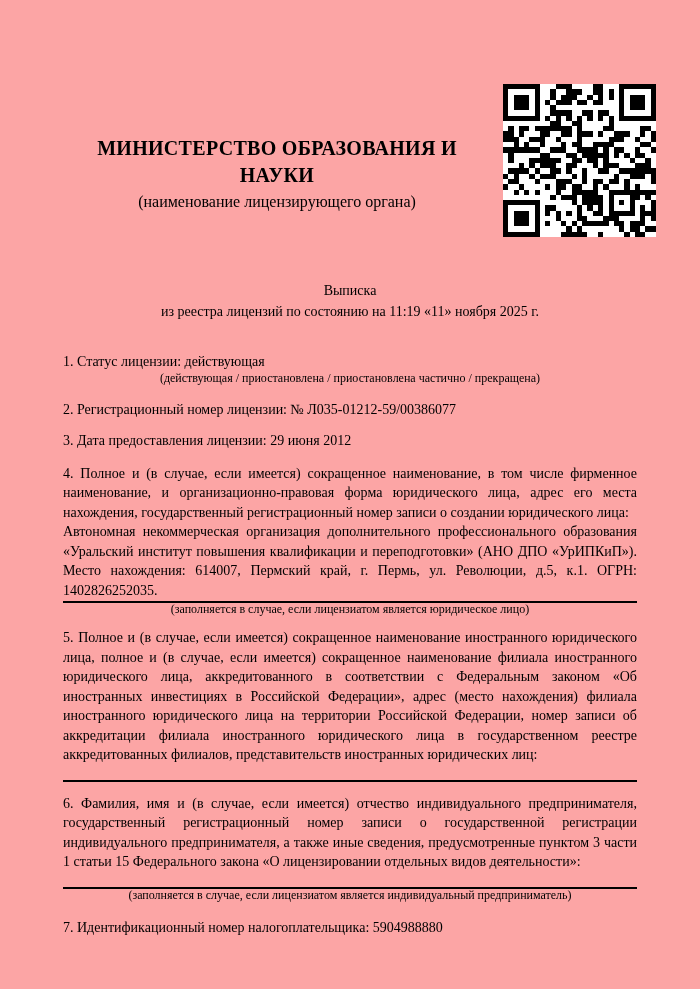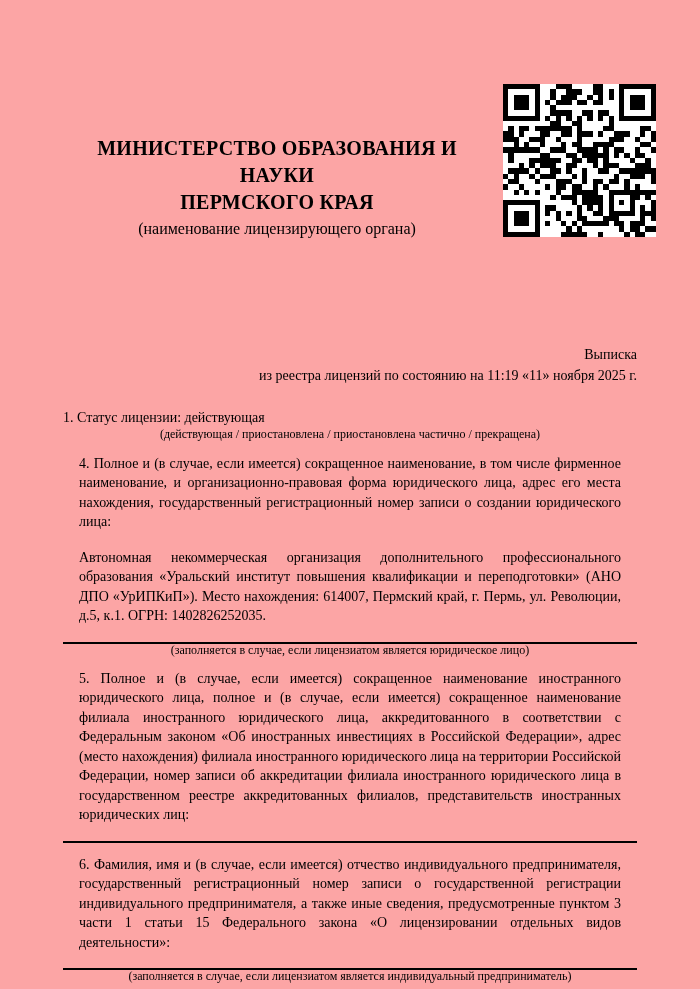--- a/index.html
+++ b/index.html
@@ -19,35 +19,35 @@
   }
   .ministry-caption{
     font-size:16px;line-height:13px;margin-top:6px;
   }
   .qr{
     position:absolute;left:503px;top:84px;width:153px;height:153px;
   }
   
   .bodycol{margin:0 63px;}
   .doc-title{
-    text-align:right;margin-top:109px;font-size:14px;line-height:21px;
+    text-align:center;margin-top:72px;font-size:14px;line-height:21px;
   }
   .para{
-    font-size:14px;line-height:19.5px;text-align:justify;margin:16px;
+    font-size:14px;line-height:19.5px;text-align:justify;margin:0;
   }
   .single{
     font-size:14px;line-height:19.5px;margin:0;
   }
   .caption{
     font-size:12px;line-height:13px;text-align:center;margin:0;
   }
   .fline{
     border:0;border-top:2px solid #000;margin:1px 0 0 0;height:0;
   }
-  .mt-item1{margin-top:22px;}
+  .mt-item1{margin-top:30px;}
   .mt-item2{margin-top:15px;}
   .mt-item3{margin-top:12px;}
   .mt-item4{margin-top:13px;}
   .mt-item5{margin-top:12px;}
   .mt-item6{margin-top:12px;}
   .mt-item7{margin-top:16px;}
   .blankline{margin-top:15px;}
 </style>
 </head>
 <body>
@@ -471,35 +471,36 @@
       <rect x="14" y="28" width="1" height="1" fill="#000000"></rect>
       <rect x="15" y="28" width="1" height="1" fill="#000000"></rect>
       <rect x="18" y="28" width="1" height="1" fill="#000000"></rect>
       <rect x="23" y="28" width="1" height="1" fill="#000000"></rect>
       <rect x="25" y="28" width="1" height="1" fill="#000000"></rect>
       <rect x="26" y="28" width="1" height="1" fill="#000000"></rect>
     </svg>
 
   <div class="ministry">
     <div class="ministry-line">МИНИСТЕРСТВО ОБРАЗОВАНИЯ И НАУКИ</div>
-    <div class="ministry-line">ПЕРМСКОГО КРАЯ</div>
     <div class="ministry-caption">(наименование лицензирующего органа)</div>
   </div>
 
   <div class="bodycol">
 
     <div class="doc-title">
       <div>Выписка</div>
       <div>из реестра лицензий по состоянию на 11:19 «11» ноября 2025 г.</div>
     </div>
 
     <p class="single mt-item1">1. Статус лицензии: действующая</p>
     <p class="caption">(действующая / приостановлена / приостановлена частично / прекращена)</p>
 
-
+    <p class="single mt-item2">2. Регистрационный номер лицензии: № Л035-01212-59/00386077</p>
+
+    <p class="single mt-item3">3. Дата предоставления лицензии: 29 июня 2012</p>
 
     <p class="para mt-item4">4. Полное и (в случае, если имеется) сокращенное наименование, в том числе фирменное наименование, и организационно-правовая форма юридического лица, адрес его места нахождения, государственный регистрационный номер записи о создании юридического лица:</p>
     <p class="para">Автономная некоммерческая организация дополнительного профессионального образования «Уральский институт повышения квалификации и переподготовки» (АНО ДПО «УрИПКиП»). Место нахождения: 614007, Пермский край, г. Пермь, ул. Революции, д.5, к.1. ОГРН: 1402826252035.</p>
     <hr class="fline">
     <p class="caption">(заполняется в случае, если лицензиатом является юридическое лицо)</p>
 
     <p class="para mt-item5">5. Полное и (в случае, если имеется) сокращенное наименование иностранного юридического лица, полное и (в случае, если имеется) сокращенное наименование филиала иностранного юридического лица, аккредитованного в соответствии с Федеральным законом «Об иностранных инвестициях в Российской Федерации», адрес (место нахождения) филиала иностранного юридического лица на территории Российской Федерации, номер записи об аккредитации филиала иностранного юридического лица в государственном реестре аккредитованных филиалов, представительств иностранных юридических лиц:</p>
     <hr class="fline blankline">
 
     <p class="para mt-item6">6. Фамилия, имя и (в случае, если имеется) отчество индивидуального предпринимателя, государственный регистрационный номер записи о государственной регистрации индивидуального предпринимателя, а также иные сведения, предусмотренные пунктом 3 части 1 статьи 15 Федерального закона «О лицензировании отдельных видов деятельности»:</p>

